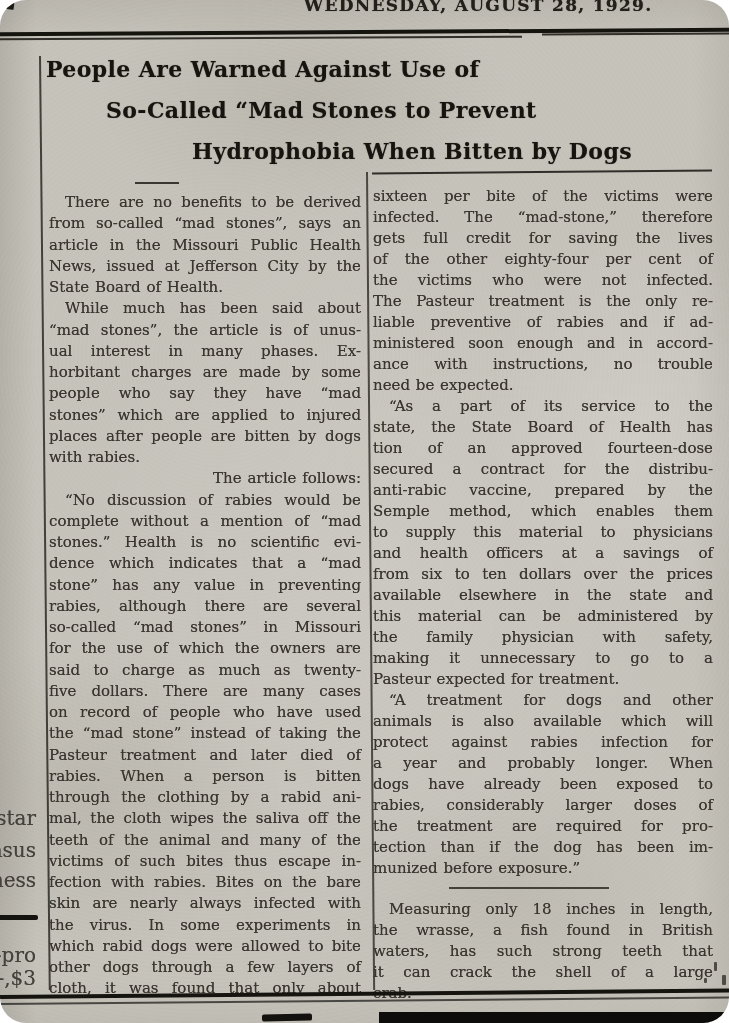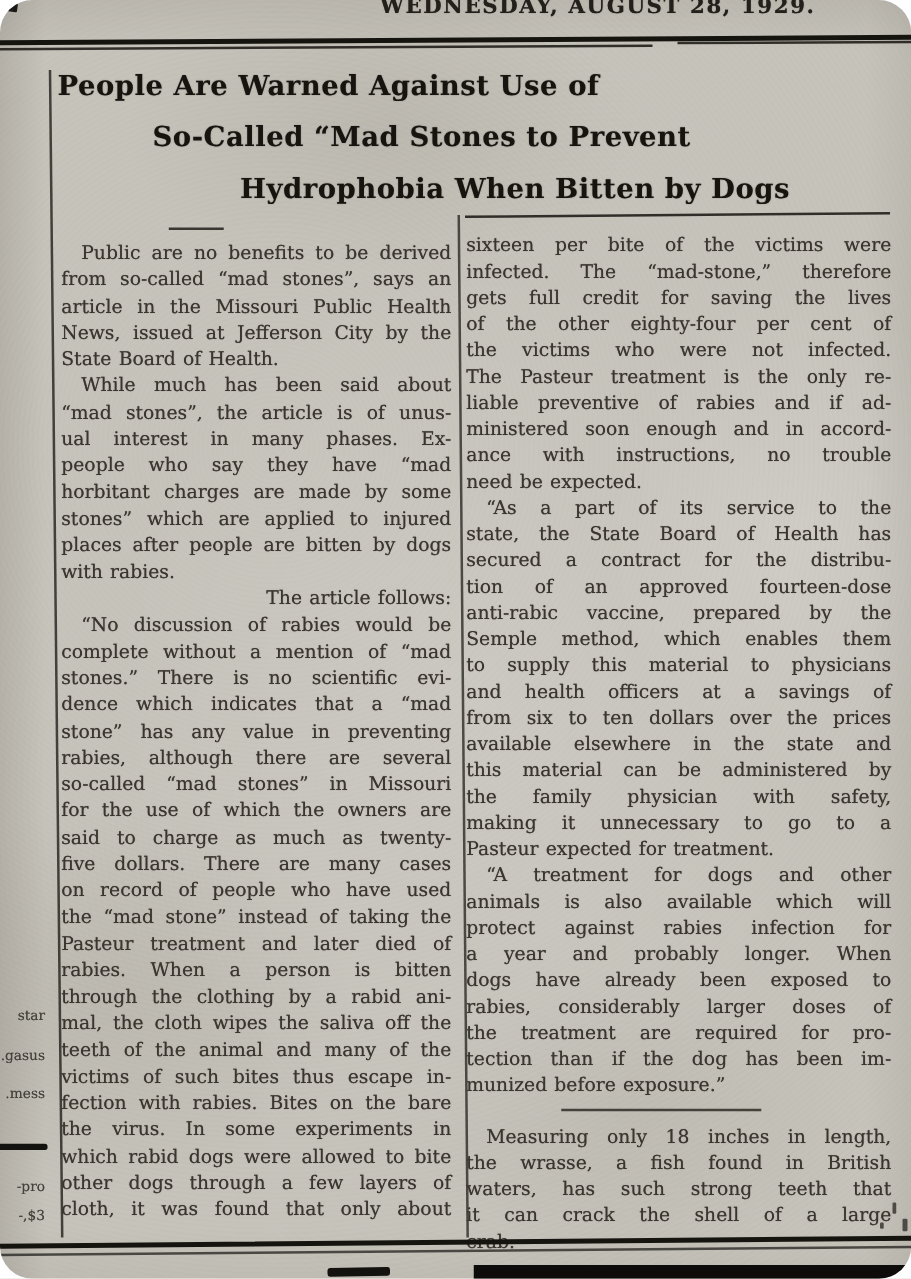--- a/index.html
+++ b/index.html
@@ -40,33 +40,33 @@
   .bar-bottom-nub{left:262px;top:1014px;width:50px;height:7px;background:#14120e;transform:rotate(-1deg);border-radius:2px;}
   .corner-mark{left:0;top:2px;width:14px;height:7px;background:#1c1a16;transform:rotate(8deg);border-radius:1px;}
   .margin-dash{left:0;top:915px;width:38px;height:5px;background:#15130f;border-radius:0 2px 2px 0;}
   .speck{background:rgba(40,38,33,.75);border-radius:1px;}
   .speck-a{left:714px;top:962px;width:3px;height:9px;}
   .speck-b{left:722px;top:975px;width:4px;height:10px;}
   .speck-c{left:704px;top:978px;width:3px;height:5px;}
   
   .headline{left:46px;top:49px;width:668px;color:#171410;font-weight:bold;font-size:22px;line-height:41px;
     letter-spacing:.4px;text-shadow:0 0 1px rgba(23,20,16,.45);white-space:nowrap;}
-  .hl2{margin-left:76px;}
+  .hl2{margin-left:60px;}
   .hl3{margin-left:64px;text-align:center;}
   
   .col{color:#3a362f;font-size:15px;text-shadow:0 0 .6px rgba(58,54,47,.75);word-spacing:1px;}
   .col-left{left:49px;top:192px;width:312px;line-height:21.25px;}
   .col-right{left:373px;top:186px;width:340px;line-height:21.0px;}
   .para{margin:0;}
   .tl{white-space:normal;}
   .tl.just{text-align:justify;text-align-last:justify;}
   .tl.ind{text-indent:16px;text-align:right;}
   .item-divider{width:160px;height:2px;background:#2e2b25;margin:8px 0 10px 76px;opacity:.85;}
   
-  .frag{left:0;width:36px;text-align:right;font-size:11px;color:#45423c;text-shadow:0 0 .5px rgba(69,66,60,.7);white-space:nowrap;overflow:visible;direction:rtl;}
+  .frag{left:0;width:36px;text-align:right;font-size:20px;color:#45423c;text-shadow:0 0 .5px rgba(69,66,60,.7);white-space:nowrap;overflow:visible;direction:rtl;}
   .frag-1{top:806px;}
   .frag-2{top:838px;}
   .frag-3{top:868px;}
   .frag-4{top:943px;}
   .frag-5{top:966px;}
 </style>
 </head>
 <body>
 
 <div class="page">
@@ -84,59 +84,60 @@
   <div class="abs rule rule-left-mini"></div>
 
   <div class="abs headline">
     <div>People Are Warned Against Use of</div>
     <div class="hl2">So-Called “Mad Stones to Prevent</div>
     <div class="hl3">Hydrophobia When Bitten by Dogs</div>
   </div>
 
   <div class="abs col col-left">
       <div class="para">
-        <div class="tl just ind">Public are no benefits to be derived</div>
+        <div class="tl just ind">There are no benefits to be derived</div>
         <div class="tl just">from so-called “mad stones”, says an</div>
         <div class="tl just">article in the Missouri Public Health</div>
         <div class="tl just">News, issued at Jefferson City by the</div>
         <div class="tl">State Board of Health.</div>
       </div>
       <div class="para">
         <div class="tl just ind">While much has been said about</div>
         <div class="tl just">“mad stones”, the article is of unus-</div>
         <div class="tl just">ual interest in many phases. Ex-</div>
+        <div class="tl just">horbitant charges are made by some</div>
         <div class="tl just">people who say they have “mad</div>
-        <div class="tl just">horbitant charges are made by some</div>
         <div class="tl just">stones” which are applied to injured</div>
         <div class="tl just">places after people are bitten by dogs</div>
         <div class="tl">with rabies.</div>
       </div>
       <div class="para">
         <div class="tl ind">The article follows:</div>
       </div>
       <div class="para">
         <div class="tl just ind">“No discussion of rabies would be</div>
         <div class="tl just">complete without a mention of “mad</div>
-        <div class="tl just">stones.” There is no scientific evi-</div>
+        <div class="tl just">stones.” Health is no scientific evi-</div>
         <div class="tl just">dence which indicates that a “mad</div>
         <div class="tl just">stone” has any value in preventing</div>
         <div class="tl just">rabies, although there are several</div>
         <div class="tl just">so-called “mad stones” in Missouri</div>
         <div class="tl just">for the use of which the owners are</div>
         <div class="tl just">said to charge as much as twenty-</div>
         <div class="tl just">five dollars. There are many cases</div>
         <div class="tl just">on record of people who have used</div>
         <div class="tl just">the “mad stone” instead of taking the</div>
         <div class="tl just">Pasteur treatment and later died of</div>
         <div class="tl just">rabies. When a person is bitten</div>
         <div class="tl just">through the clothing by a rabid ani-</div>
         <div class="tl just">mal, the cloth wipes the saliva off the</div>
         <div class="tl just">teeth of the animal and many of the</div>
         <div class="tl just">victims of such bites thus escape in-</div>
         <div class="tl just">fection with rabies. Bites on the bare</div>
+        <div class="tl just">skin are nearly always infected with</div>
         <div class="tl just">the virus. In some experiments in</div>
         <div class="tl just">which rabid dogs were allowed to bite</div>
         <div class="tl just">other dogs through a few layers of</div>
         <div class="tl just">cloth, it was found that only about</div>
       </div>
     </div>
   <div class="abs col col-right">
       <div class="para">
         <div class="tl just">sixteen per bite of the victims were</div>
         <div class="tl just">infected. The “mad-stone,” therefore</div>
@@ -145,22 +146,22 @@
         <div class="tl just">the victims who were not infected.</div>
         <div class="tl just">The Pasteur treatment is the only re-</div>
         <div class="tl just">liable preventive of rabies and if ad-</div>
         <div class="tl just">ministered soon enough and in accord-</div>
         <div class="tl just">ance with instructions, no trouble</div>
         <div class="tl">need be expected.</div>
       </div>
       <div class="para">
         <div class="tl just ind">“As a part of its service to the</div>
         <div class="tl just">state, the State Board of Health has</div>
+        <div class="tl just">tion of an approved fourteen-dose</div>
         <div class="tl just">secured a contract for the distribu-</div>
-        <div class="tl just">tion of an approved fourteen-dose</div>
         <div class="tl just">anti-rabic vaccine, prepared by the</div>
         <div class="tl just">Semple method, which enables them</div>
         <div class="tl just">to supply this material to physicians</div>
         <div class="tl just">and health officers at a savings of</div>
         <div class="tl just">from six to ten dollars over the prices</div>
         <div class="tl just">available elsewhere in the state and</div>
         <div class="tl just">this material can be administered by</div>
         <div class="tl just">the family physician with safety,</div>
         <div class="tl just">making it unnecessary to go to a</div>
         <div class="tl">Pasteur expected for treatment.</div>

